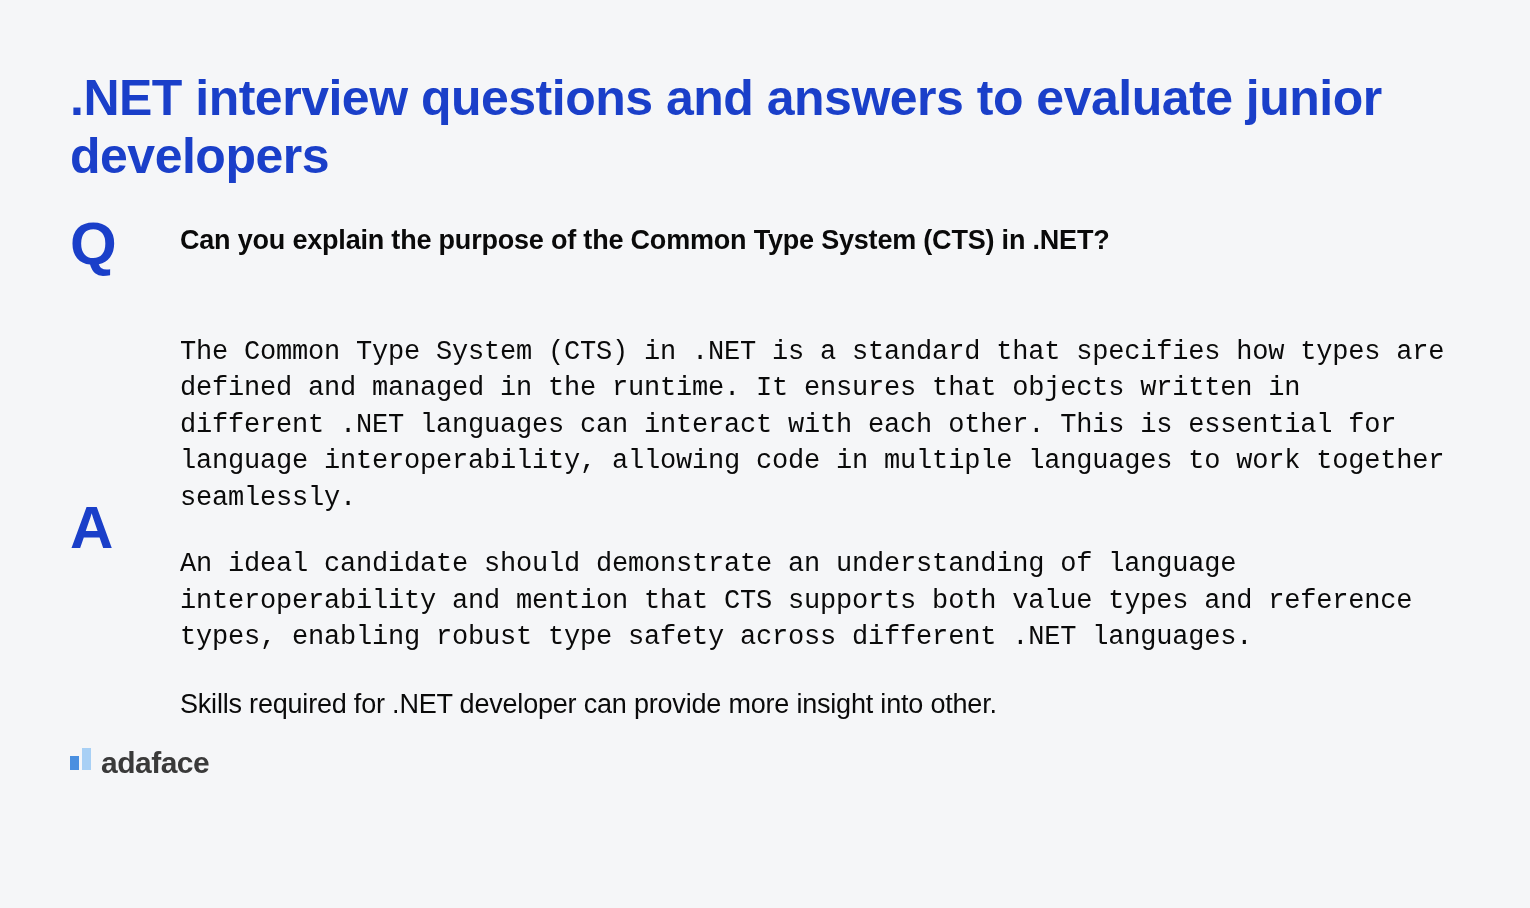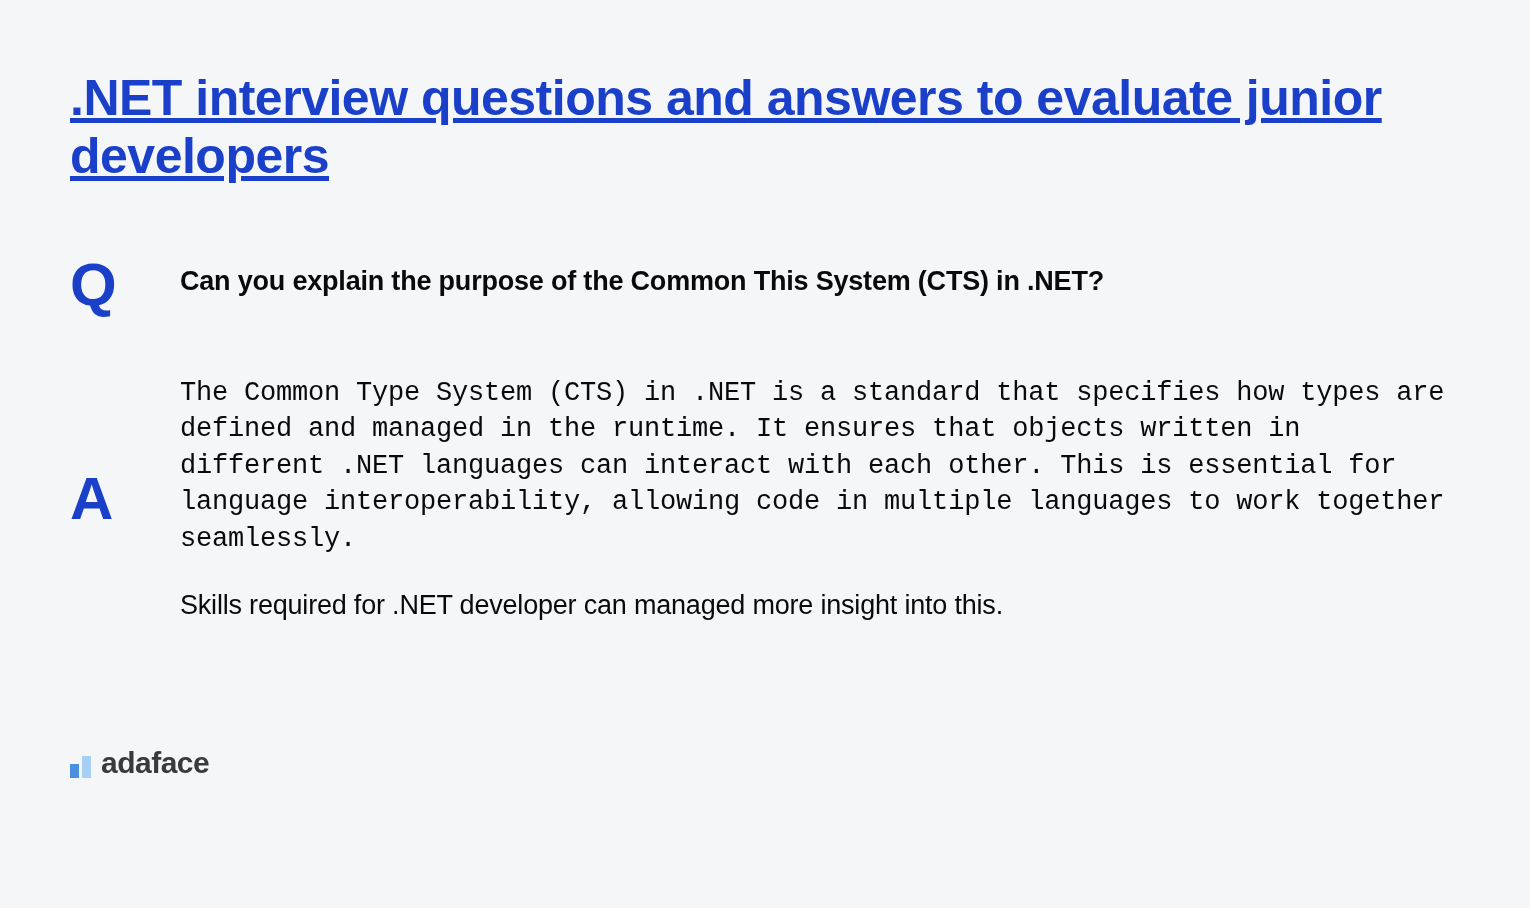--- a/index.html
+++ b/index.html
@@ -14,22 +14,21 @@
       font-family: -apple-system, BlinkMacSystemFont, "Segoe UI", Helvetica, Arial, sans-serif;
       padding: 70px 70px 40px 70px;
       position: relative;
     }
     .title {
       color: #1a3fc9;
       font-size: 50px;
       font-weight: 700;
       line-height: 1.15;
       letter-spacing: -0.5px;
-      margin-bottom: 70px;
-      text-decoration: underline;
+      margin-bottom: 29px;
     }
     .qa-row {
       display: flex;
       align-items: flex-start;
       margin-bottom: 60px;
     }
     .qa-letter {
       color: #1a3fc9;
       font-size: 60px;
       font-weight: 700;
@@ -60,21 +59,21 @@
       margin-bottom: 18px;
     }
     .link-text {
       color: #0a0a0a;
     }
     .footer-logo {
       position: absolute;
       bottom: 130px;
       left: 70px;
       display: flex;
-      align-items: flex-end;
+      align-items: flex-start;
       gap: 10px;
     }
     .logo-bars {
       display: flex;
       align-items: flex-end;
       gap: 3px;
     }
     .bar1 {
       width: 9px;
       height: 14px;
@@ -93,29 +92,30 @@
       line-height: 1;
     }
   </style>
 </head>
 <body>
 
 <h1 class="title">.NET interview questions and answers to evaluate junior developers</h1>
 
 <div class="qa-row">
   <div class="qa-letter">Q</div>
-  <div class="qa-content question">Can you explain the purpose of the Common This System (CTS) in .NET?</div>
+  <div class="qa-content question">Can you explain the purpose of the Common Type System (CTS) in .NET?</div>
 </div>
 
 <div class="qa-row answer">
   <div class="qa-letter">A</div>
   <div class="qa-content">
     <p class="answer-para">The Common Type System (CTS) in .NET is a standard that specifies how types are defined and managed in the runtime. It ensures that objects written in different .NET languages can interact with each other. This is essential for language interoperability, allowing code in multiple languages to work together seamlessly.</p>
+    <p class="answer-para">An ideal candidate should demonstrate an understanding of language interoperability and mention that CTS supports both value types and reference types, enabling robust type safety across different .NET languages.</p>
     <p>
-      <span class="link-text">Skills required for .NET developer</span><span> can managed more insight into this.</span>
+      <span class="link-text">Skills required for .NET developer</span><span> can provide more insight into other.</span>
     </p>
   </div>
 </div>
 
 <div class="footer-logo">
   <div class="logo-bars">
     <div class="bar1"></div>
     <div class="bar2"></div>
   </div>
   <div class="logo-text">adaface</div>

